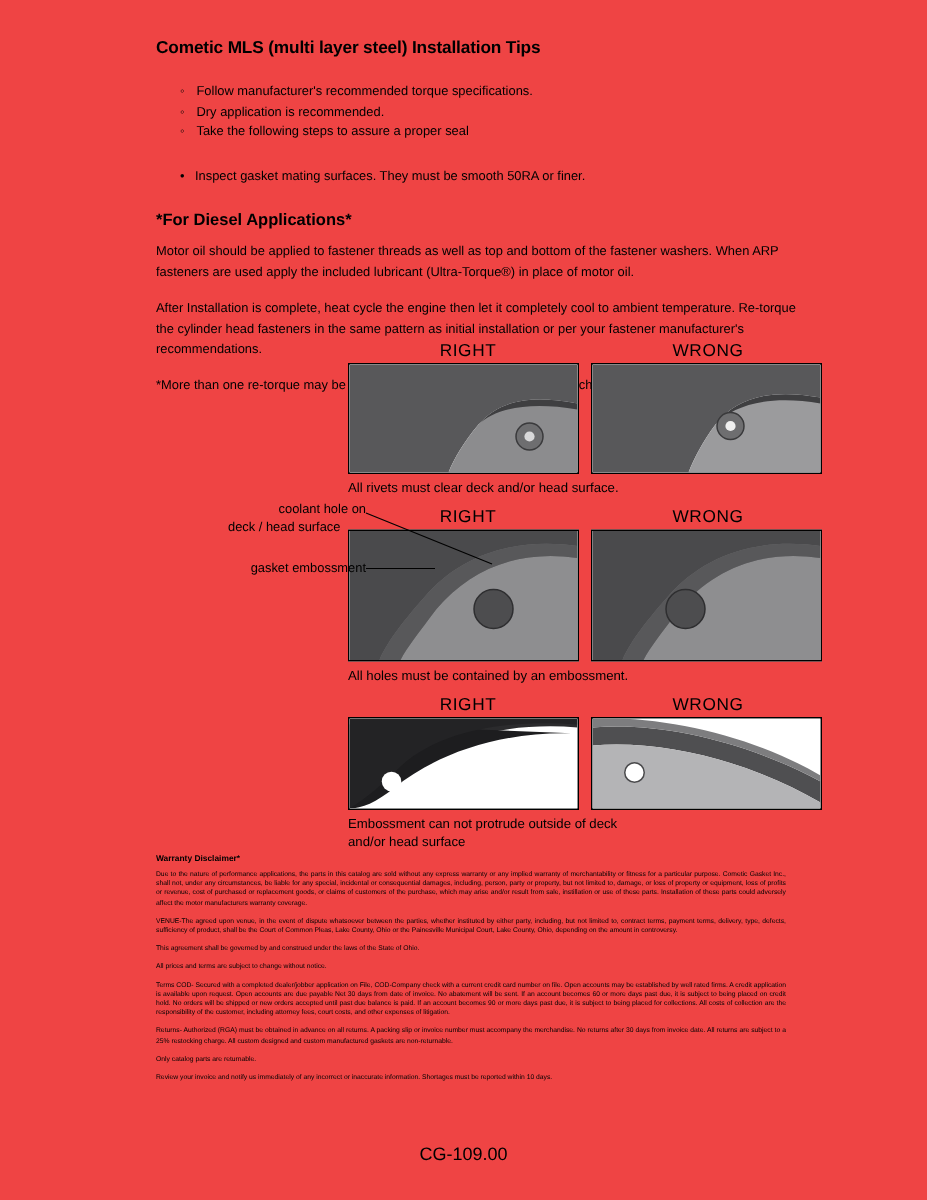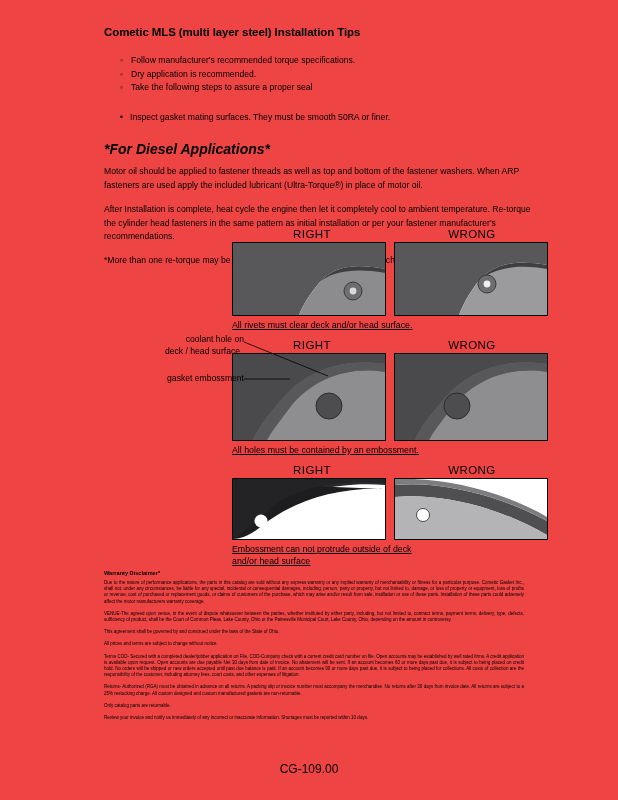--- a/index.html
+++ b/index.html
@@ -65,24 +65,23 @@
     line-height: 13.6px;
   }
   ul.sub > li::before {
     content: "\2022";
     position: absolute;
     left: 0;
     top: 0;
     font-size: 8.6px;
   }
   h2.subhead {
-    font-size: 14px;
+    font-size: 11px;
     font-weight: bold;
     margin: 17px 0 8px 0;
-    font-style: italic;
   }
   p.body {
     font-size: 8.6px;
     line-height: 13.4px;
     margin: 0 0 11px 0;
   }
   p.body.last { margin-bottom: 0; }
 
   
   .figures {
@@ -118,38 +117,37 @@
     position: relative;
     overflow: hidden;
     background: #ffffff;
   }
   .panel.tall { height: 86px; }
   .caption {
     font-size: 8.8px;
     line-height: 12px;
     margin-top: 3px;
     font-weight: normal;
-    text-decoration: underline;
   }
 
   
   .leftlabels {
     position: absolute;
     left: 124px;
     top: 333px;
     width: 120px;
     text-align: right;
   }
   .leftlabels div {
     font-size: 8.6px;
     line-height: 12px;
     text-align: right;
   }
   .ll1 { position: absolute; right: 0; top: 0; white-space: nowrap;}
-  .ll2 { position: absolute; right: 4px; top: 12px; white-space: nowrap; padding-left: 12px;}
+  .ll2 { position: absolute; right: 17px; top: 12px; white-space: nowrap; padding-left: 12px;}
   .ll3 { position: absolute; right: 0; top: 39px; white-space: nowrap;}
 
   svg.leader { position: absolute; overflow: visible; }
 
   
   .warranty {
     position: absolute;
     left: 104px;
     top: 570px;
     width: 420px;

